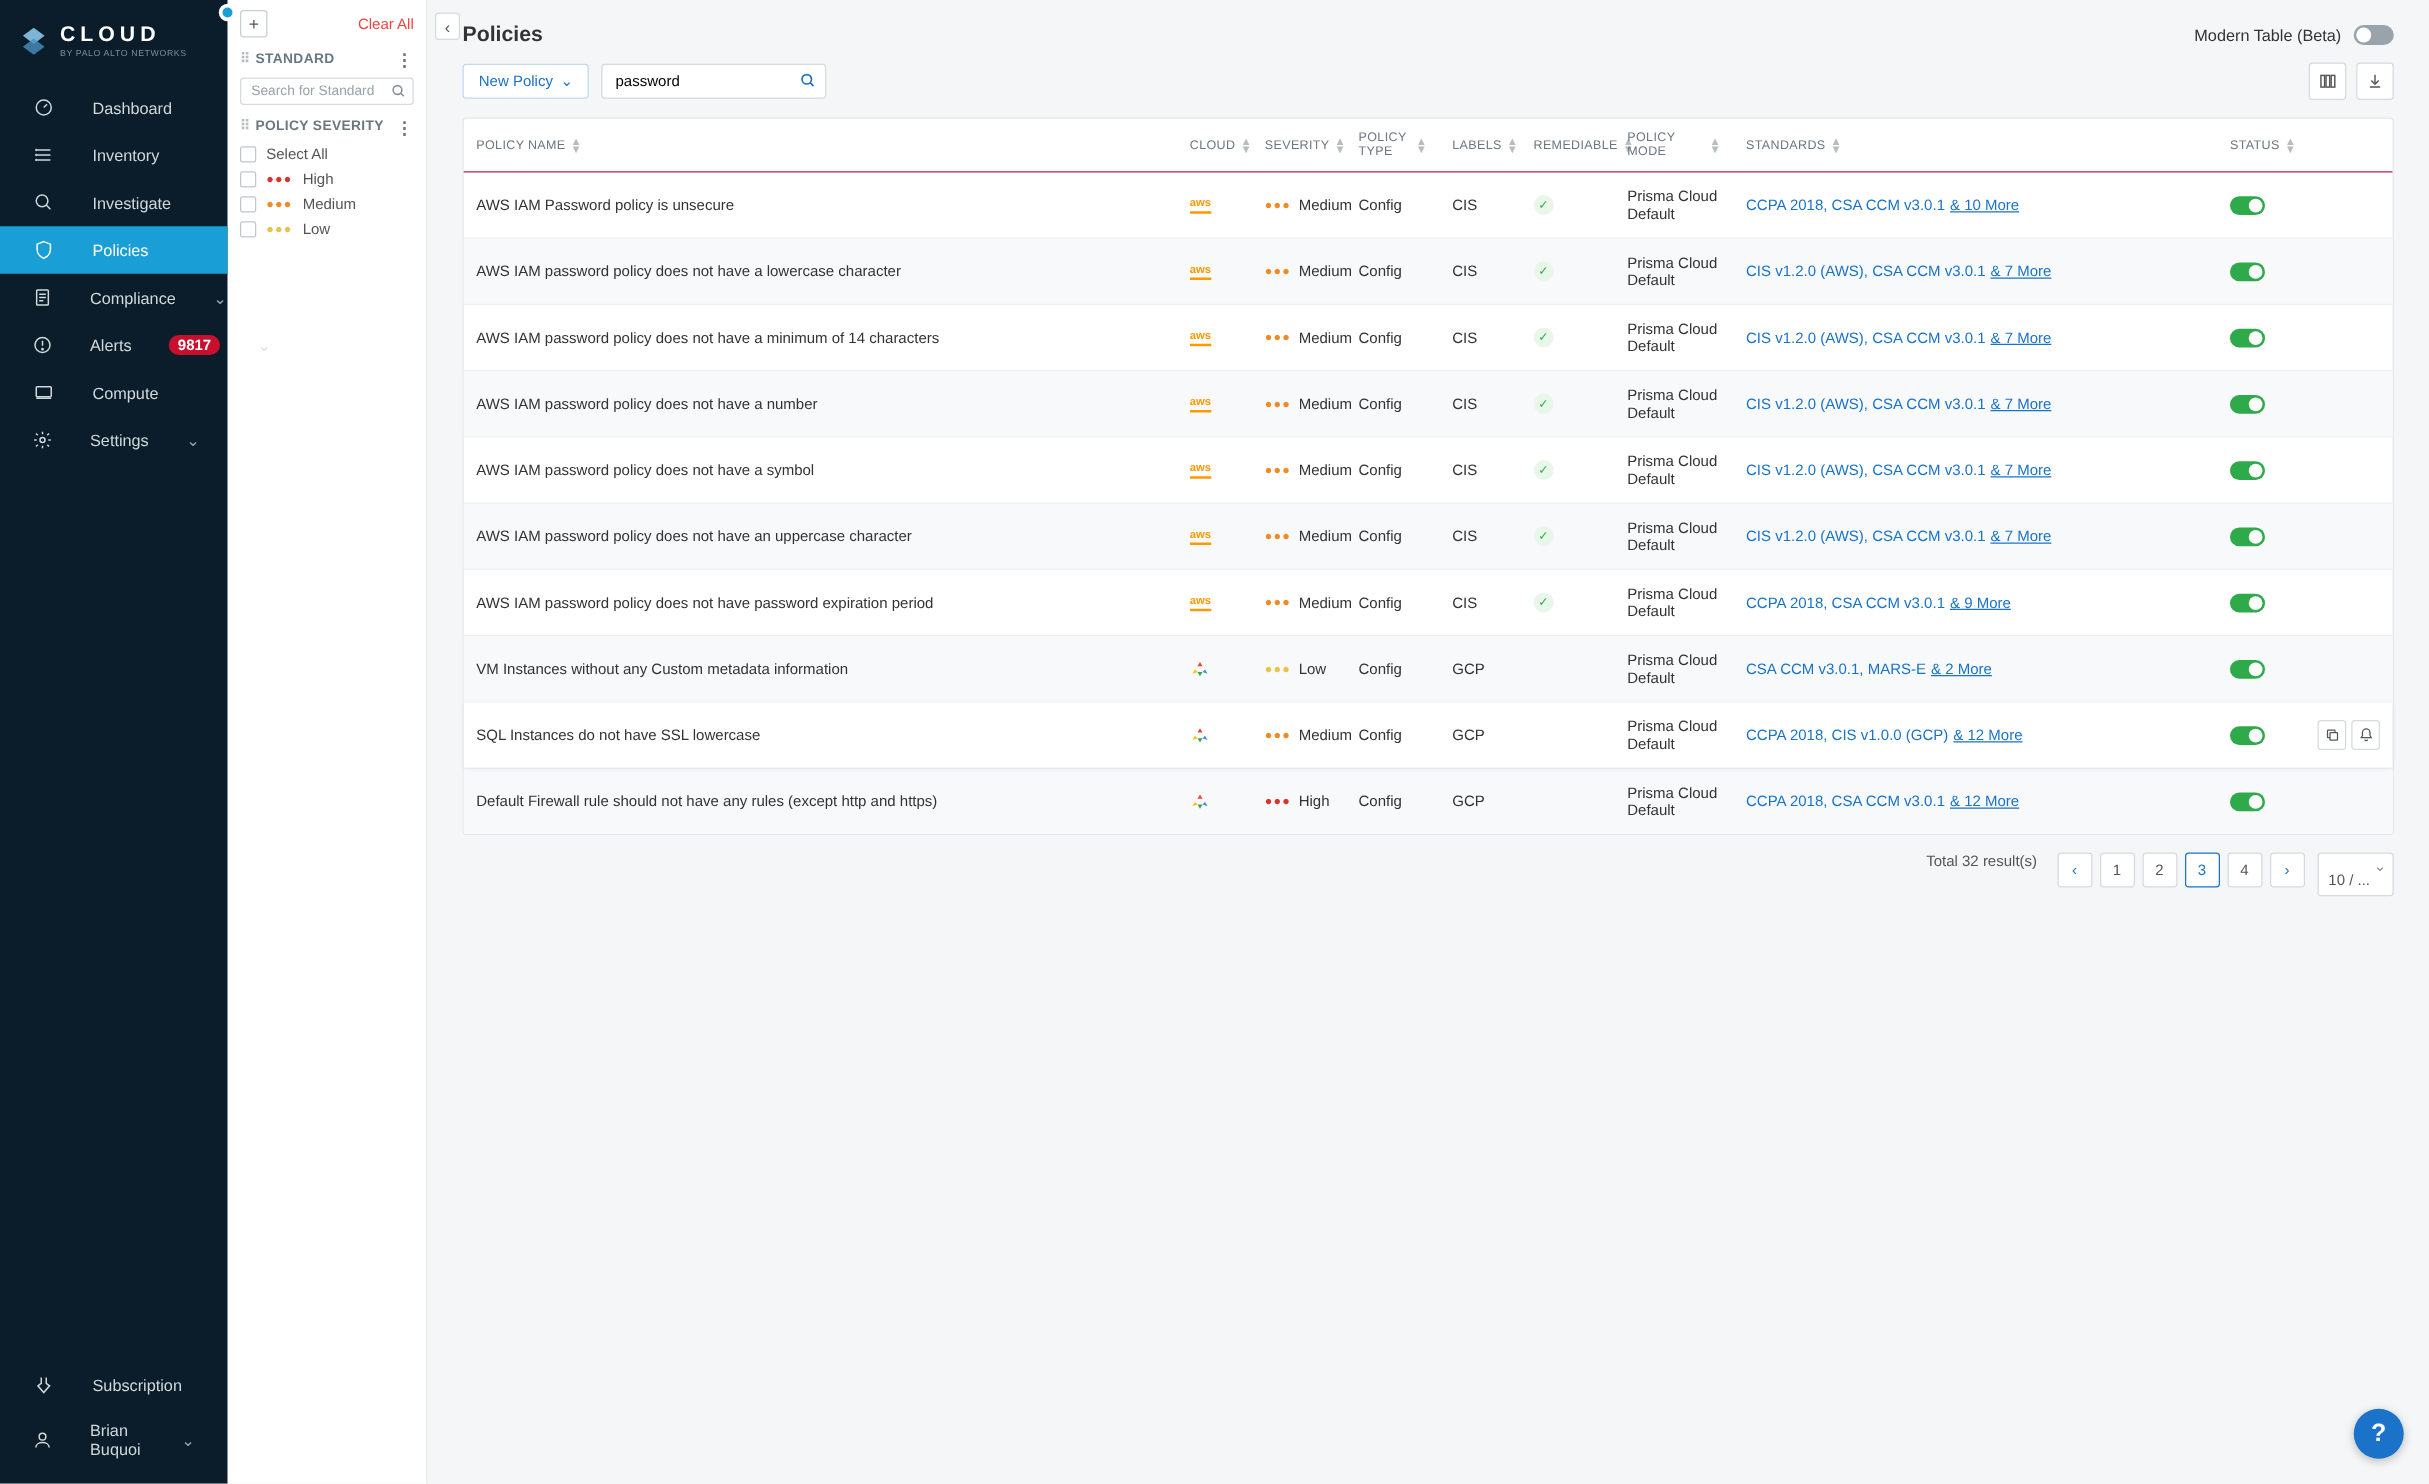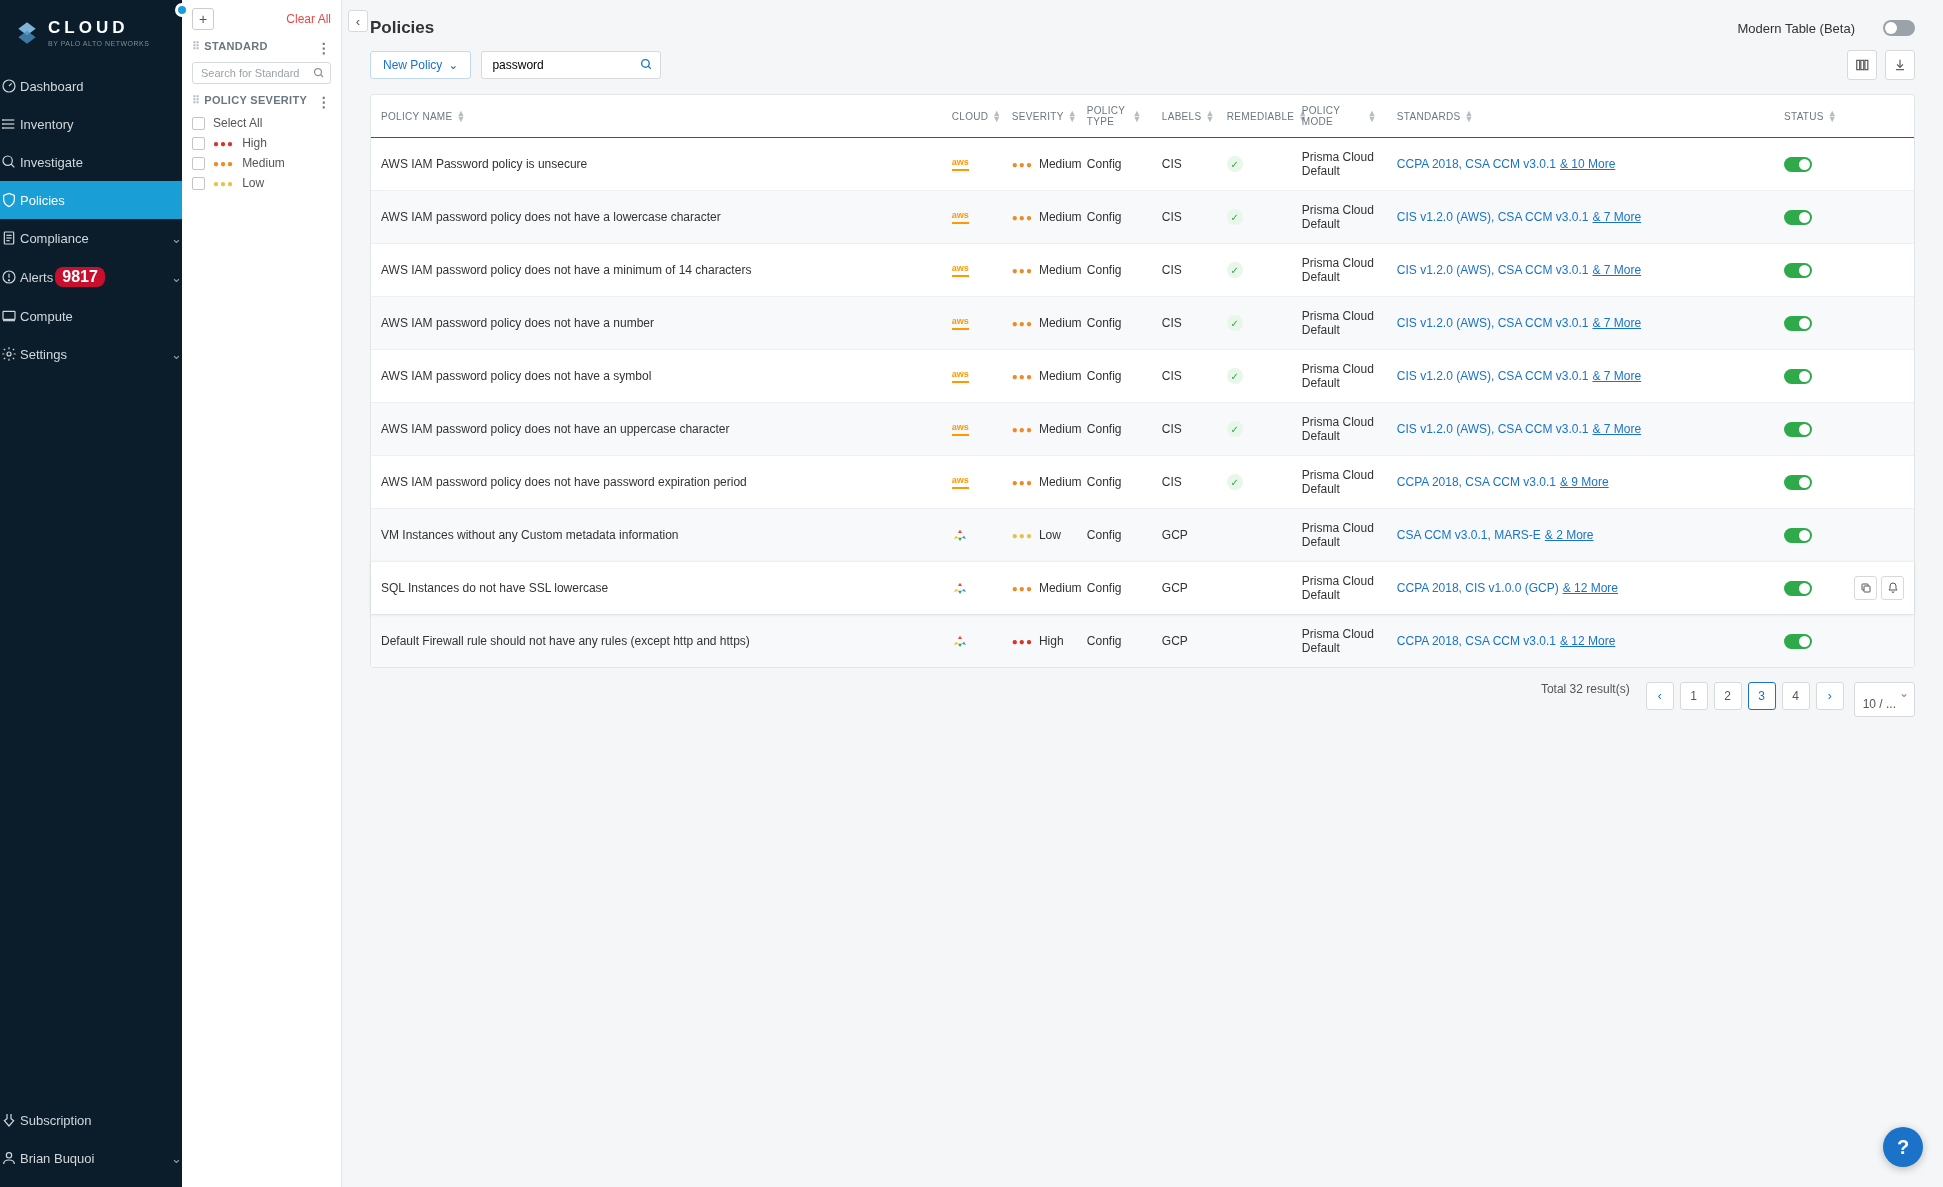--- a/index.html
+++ b/index.html
@@ -6,25 +6,25 @@
     body { font-family: -apple-system, BlinkMacSystemFont, 'Segoe UI', Arial, sans-serif; font-size: 13px; color: #333; background: #f5f6f7; overflow: hidden; }
     .app { display: flex; height: 100vh; }
 
     
     .sidebar { width: 182px; background: #0b1d2a; color: #cfd8dd; display: flex; flex-direction: column; flex-shrink: 0; position: relative; }
     .sidebar-logo { padding: 18px 14px 10px; display: flex; align-items: center; gap: 8px; }
     .logo-mark svg { display:block; }
     .logo-text { font-weight: 700; font-size: 17px; letter-spacing: 4px; color: #fff; }
     .logo-sub { font-size: 7px; color: #7d8c96; letter-spacing: 0.5px; margin-top: 2px; }
     .sidebar-nav { margin-top: 10px; flex: 1; }
-    .nav-item { display: flex; align-items: center; gap: 2px; padding: 10px 0; cursor: pointer; font-size: 13px; color: #d0d8dc; }
+    .nav-item { display: flex; align-items: center; gap: 30px; padding: 10px 26px; cursor: pointer; font-size: 13px; color: #d0d8dc; }
     .nav-item.active { background: #1a9ed6; color: #fff; }
     .nav-item .icon { width: 18px; height: 18px; display: flex; align-items: center; justify-content: center; }
     .nav-item .chev { margin-left: auto; opacity: 0.7; }
-    .nav-badge { background: #c8102e; color: #fff; border-radius: 8px; padding: 1px 7px; font-size: 16px; font-weight: 600; }
+    .nav-badge { background: #c8102e; color: #fff; border-radius: 8px; padding: 1px 7px; font-size: 12px; font-weight: 600; }
     .sidebar-bottom { margin-top: auto; padding-bottom: 10px; }
     .collapse-dot { position: absolute; top: 3px; right: -7px; width: 14px; height: 14px; border-radius: 50%; background: #1a9ed6; border: 3px solid #fff; z-index: 5; }
 
     
     .filter-panel { width: 160px; background: #fff; border-right: 1px solid #e3e6e8; flex-shrink: 0; padding: 8px 10px; }
     .filter-top { display: flex; align-items: center; justify-content: space-between; margin-bottom: 8px; }
     .add-btn { width: 22px; height: 22px; border: 1px solid #c9cdd0; border-radius: 3px; font-size: 14px; display:flex; align-items:center; justify-content:center; cursor:pointer; color:#555; }
     .clear-all { color: #ef4444; font-size: 12px; cursor: pointer; font-weight: 500; }
     .filter-section-head { display: flex; align-items: flex-start; justify-content: space-between; font-size: 11px; color: #6b7780; font-weight: 600; letter-spacing: 0.3px; margin: 10px 0 6px; }
     .filter-section-head .grip { color: #b5bdc2; margin-right: 4px; }
@@ -38,21 +38,21 @@
     .sev-dots { font-size: 10px; letter-spacing: 1px; }
     .sev-high { color: #d9342b; }
     .sev-medium { color: #f08a24; }
     .sev-low { color: #e6c34a; }
 
     
     .main { flex: 1; display: flex; flex-direction: column; overflow: auto; background: #f5f6f7; position: relative; }
     .main-collapse { position: absolute; top: 10px; left: 6px; width: 20px; height: 22px; border:1px solid #d6dadd; border-radius:3px; display:flex; align-items:center; justify-content:center; background:#fff; cursor:pointer; color:#555; }
     .main-header { display: flex; align-items: center; justify-content: space-between; padding: 18px 28px 12px; }
     .page-title { font-size: 17px; font-weight: 600; color: #333; }
-    .header-right { display:flex; align-items:center; gap: 28px; font-size: 13px; color:#333; }
+    .header-right { display:flex; align-items:center; gap: 10px; font-size: 13px; color:#333; }
     .toggle-pill { width: 32px; height: 16px; background: #9aa3a9; border-radius: 10px; position: relative; cursor:pointer; }
     .toggle-pill::after { content:''; position:absolute; left:2px; top:2px; width:12px; height:12px; background:#fff; border-radius:50%; }
 
     .toolbar { display:flex; align-items:center; justify-content: space-between; padding: 0 28px 14px; }
     .toolbar-left { display:flex; gap: 10px; }
     .new-policy-btn { border:1px solid #c0d9f0; color:#1a73c8; background:#fff; padding: 6px 12px; font-size: 12px; border-radius:3px; cursor:pointer; display:flex; align-items:center; gap:6px; }
     .search-wrap { position:relative; }
     .search-input { border:1px solid #d6dadd; border-radius:3px; padding: 6px 30px 6px 10px; font-size:12px; width: 180px; background:#fff; }
     .search-icon-main { position:absolute; right:8px; top:7px; color:#1a73c8; }
     .toolbar-right { display:flex; gap:8px; }

